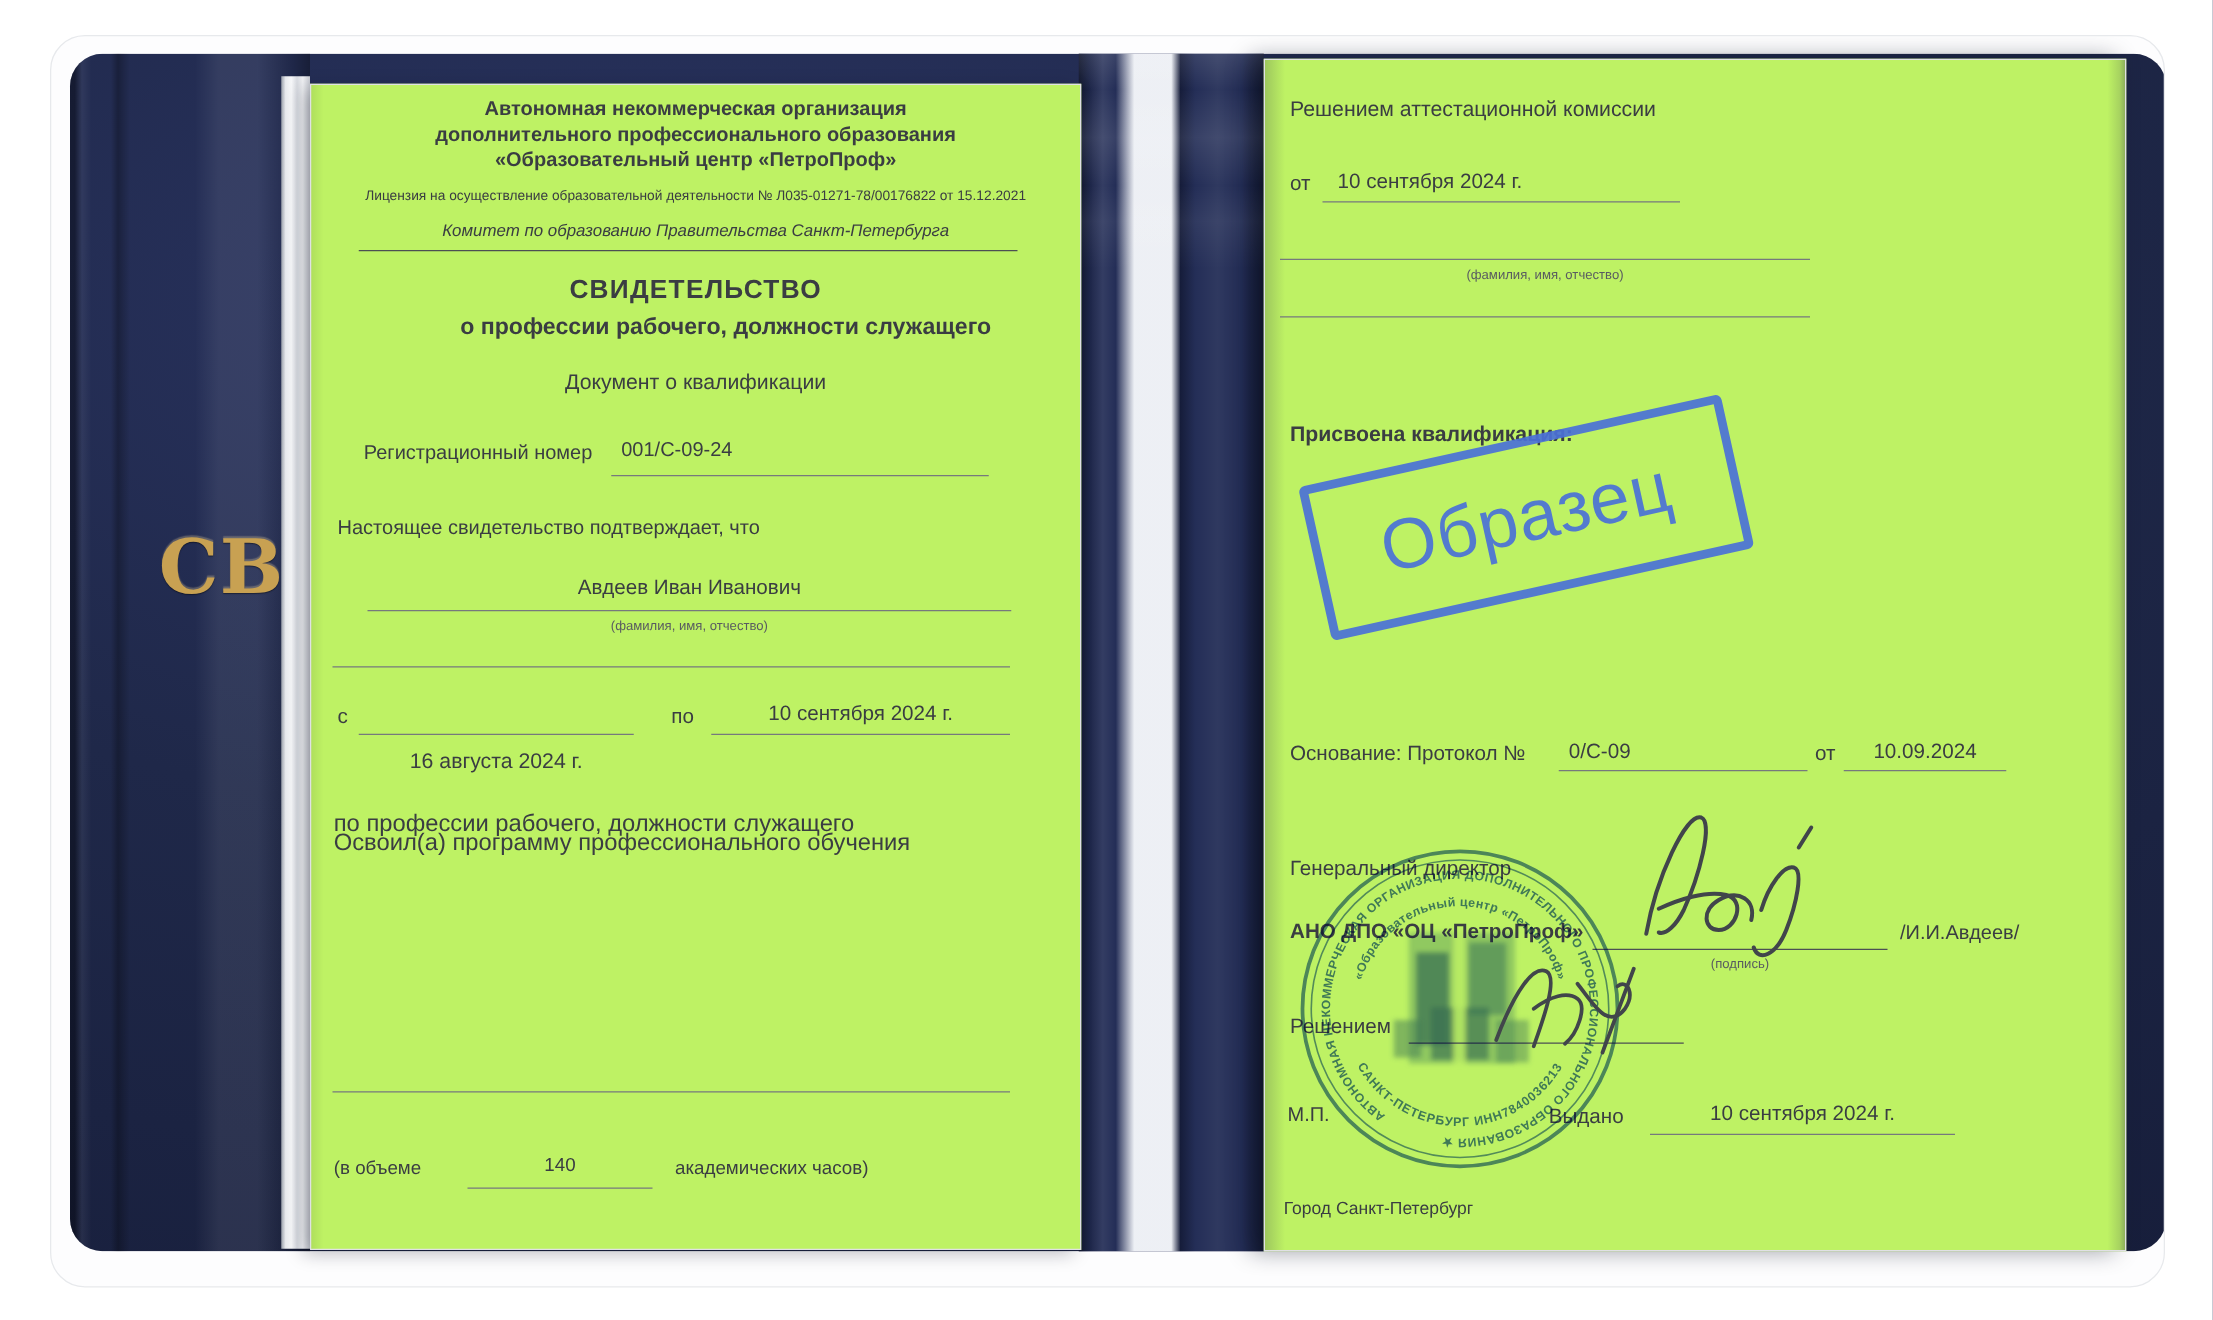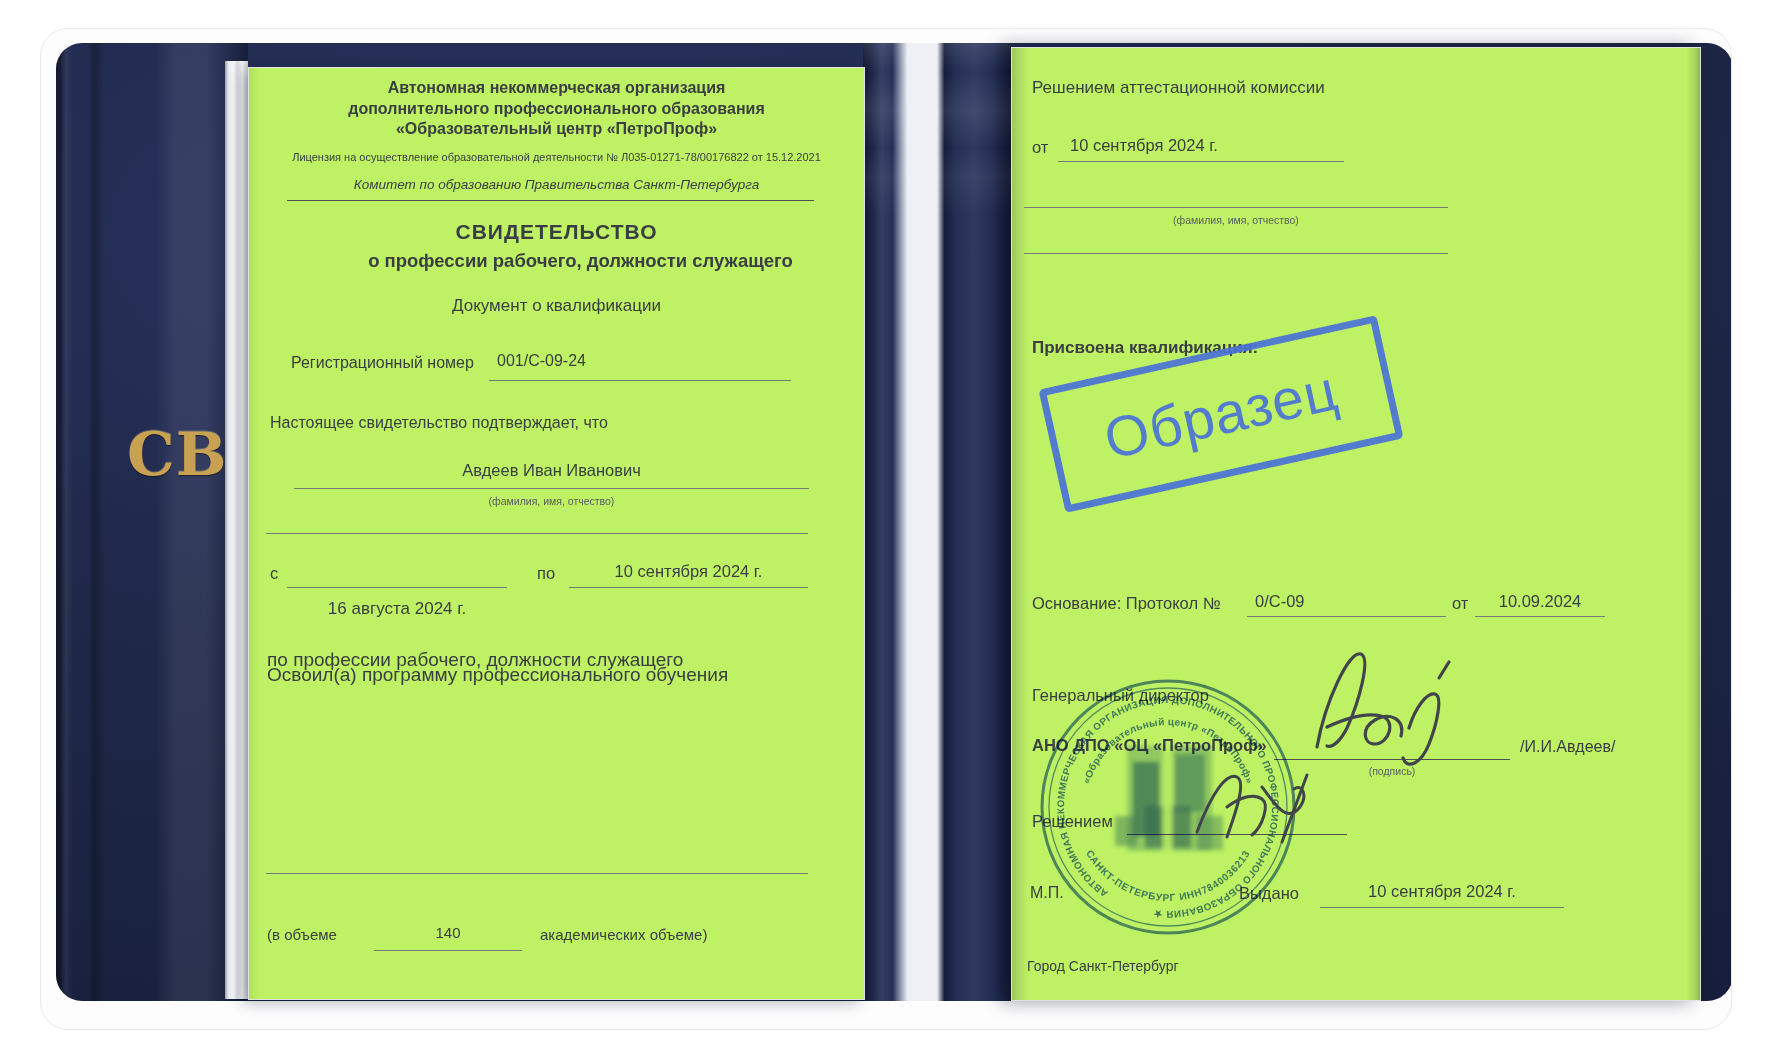--- a/index.html
+++ b/index.html
@@ -101,21 +101,21 @@
       <div class="u" style="left:320px;top:519px;width:239px;"></div>
 
       <div class="t" style="left:18px;top:548px;font-size:19px;margin-top:48px;">Освоил(а) программу профессионального обучения</div>
       <div class="t" style="left:18px;top:581px;font-size:19px;">по профессии рабочего, должности служащего</div>
 
       <div class="u" style="left:17px;top:805px;width:542px;"></div>
 
       <div class="t" style="left:18px;top:858px;font-size:15px;">(в объеме</div>
       <div class="t ctr" style="left:125px;width:148px;top:856px;font-size:15px;">140</div>
       <div class="u" style="left:125px;top:882px;width:148px;"></div>
-      <div class="t" style="left:291px;top:858px;font-size:15px;">академических объеме)</div>
+      <div class="t" style="left:291px;top:858px;font-size:15px;">академических часов)</div>
     </div>
 
     <div class="page page-right">
       <div class="t" style="left:20px;top:30px;font-size:17px;">Решением аттестационной комиссии</div>
 
       <div class="t" style="left:20px;top:90px;font-size:16.5px;">от</div>
       <div class="t" style="left:58px;top:88px;font-size:16.5px;">10 сентября 2024 г.</div>
       <div class="u" style="left:46px;top:113px;width:286px;"></div>
 
       <div class="u" style="left:12px;top:159px;width:424px;"></div>

